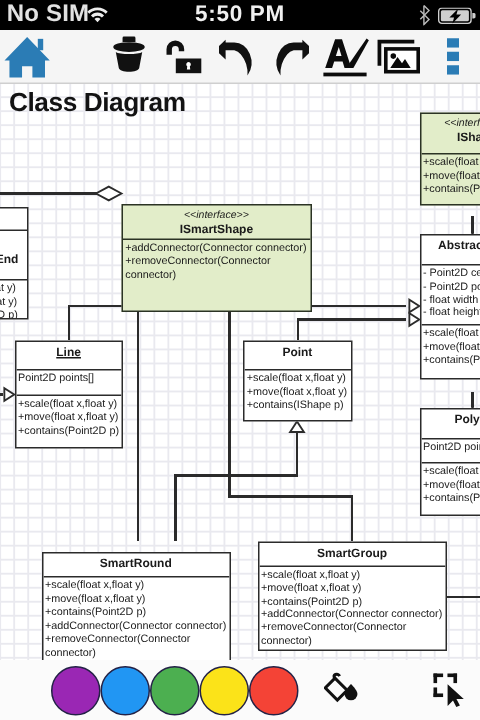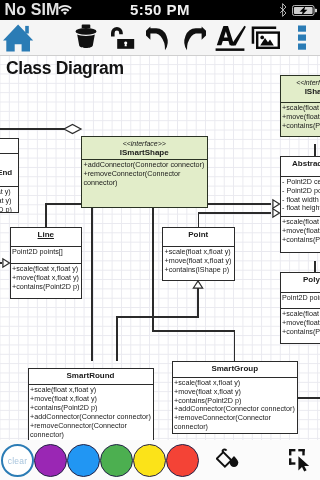--- a/index.html
+++ b/index.html
@@ -277,23 +277,20 @@
     <div class="row">+move(float x,float y)</div>
     <div class="row">+contains(Point2D p)</div>
     <div class="row">+addConnector(Connector connector)</div>
     <div class="row">+removeConnector(Connector connector)</div>
   </div>
 </div>
 </div>
 <div class="title">Class Diagram</div>
 
 <div class="palette"></div>
-<div class="clearsw">
-      <span>clear</span>
-    </div>
 <div class="sw" style="left:34px;background:#9a27b4;"></div>
 <div class="sw" style="left:67px;background:#2196f3;"></div>
 <div class="sw" style="left:100px;background:#4caf50;"></div>
 <div class="sw" style="left:133px;background:#fbe319;"></div>
 <div class="sw" style="left:166px;background:#f44336;"></div>
 <div class="ptool" style="left:216px;">
   <svg width="26" height="24" viewBox="0 0 26 24">
     <g fill="none" stroke="#111" stroke-width="2">
       <path d="M7.3 4.1 L15.4 12.2 L8.9 18.7 L0.8 10.6 Z"></path>
       <path d="M7.3 4.1 C5.0 1.9 9.4 0.3 10.4 2.7"></path>

